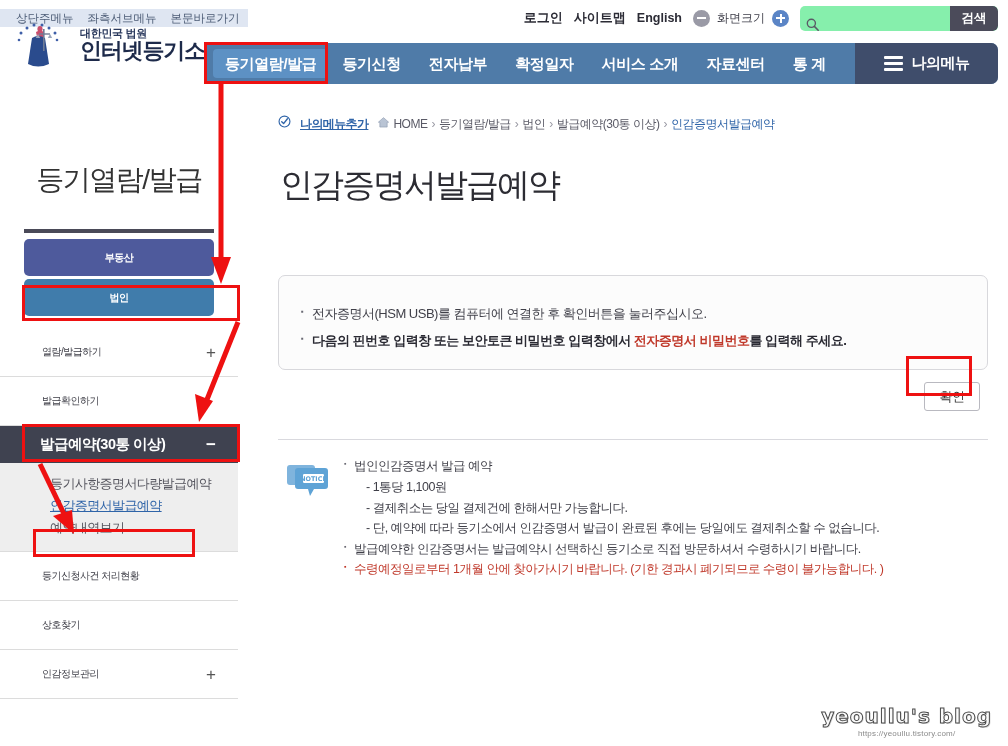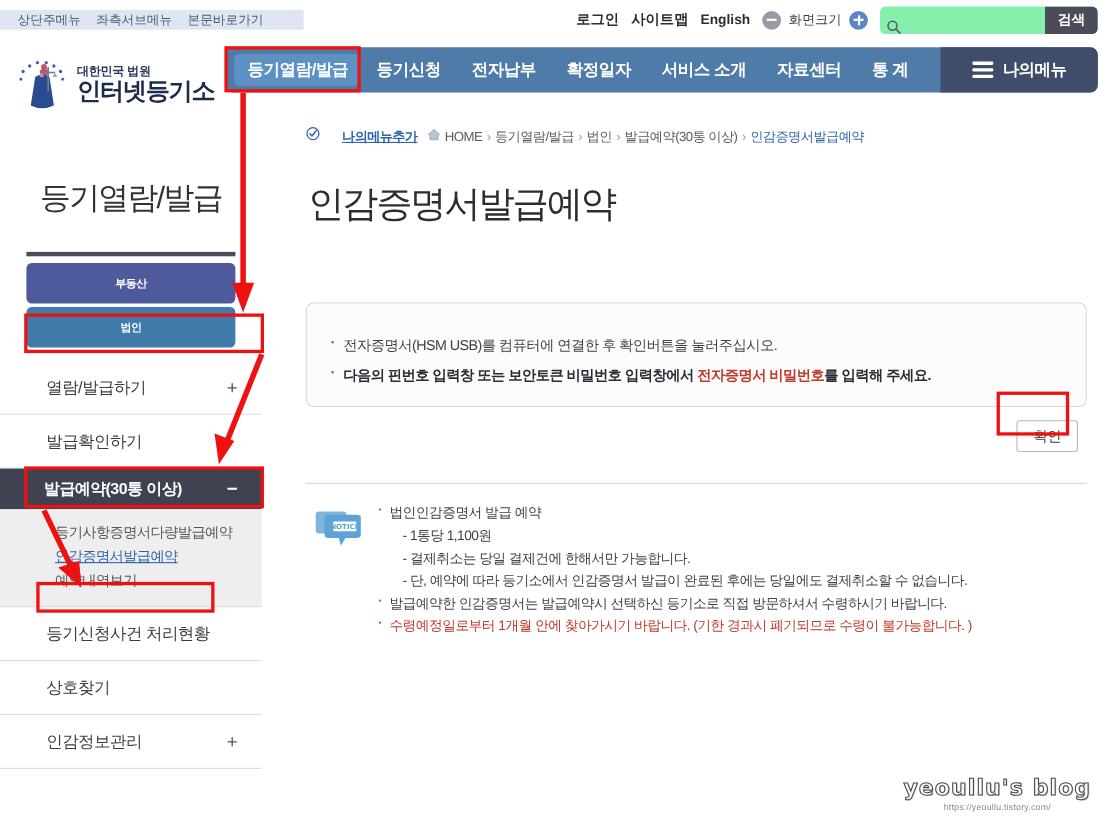--- a/index.html
+++ b/index.html
@@ -10,21 +10,21 @@
     overflow: hidden;
     background: #ffffff;
     font-family: "Liberation Sans", "DejaVu Sans", sans-serif;
     color: #333;
   }
   #page { position: relative; width: 1008px; height: 746px; background:#fff; }
 
   
   .skipbar {
     position: absolute; left: 0; top: 9px;
-    width: 276px; height: 18px;
+    width: 248px; height: 18px;
     background: #dfe6f2;
     display: flex; align-items: center; gap: 14px;
     padding-left: 16px;
   }
   .skipbar a {
     font-size: 11.5px; color: #4a5a74; text-decoration: none; white-space: nowrap;
   }
 
   .utilbar {
     position: absolute; right: 10px; top: 5px;
@@ -59,21 +59,21 @@
     flex:1; border:none; background:transparent; outline:none;
     font-size: 12px; height: 100%; font-family: inherit; color:#333; min-width:0;
   }
   .searchbtn {
     background:#4b4b5a; color:#fff; border:none; height:25px; width:48px;
     font-size: 12.5px; font-weight: bold; cursor:pointer; border-radius:0 5px 5px 0;
     font-family: inherit; flex:none;
   }
 
   
-  .logo { position:absolute; left:12px; top:52px; display:flex; align-items:center; gap:6px; }
+  .logo { position:absolute; left:12px; top:20px; display:flex; align-items:center; gap:16px; }
   .logo .mark { width: 52px; height: 50px; flex:none; }
   .logo .txt { line-height: 1.05; }
   .logo .txt .sub { font-size: 11px; font-weight: bold; color:#2b3a5e; letter-spacing:-0.3px; }
   .logo .txt .main { font-size: 22px; font-weight: bold; color:#1d2a4a; letter-spacing:-1.2px; }
 
   
   .gnb {
     position:absolute; left:205px; top:43px;
     width: 793px; height: 41px;
     background:#4f7ba8; border-radius: 7px;
@@ -108,40 +108,40 @@
     color:#fff; font-size:10px; font-weight:bold; letter-spacing:-0.5px; cursor:pointer;
   }
   .sb-tab.real { background:#4e5a9c; }
   .sb-tab.corp { background:#407cab; }
 
   .sb-list { margin-top: 12px; }
   .sb-row {
     height: 49px; display:flex; align-items:center; justify-content:space-between;
     padding: 0 22px 0 42px; border-bottom: 1px solid #dcdcdc; cursor:pointer;
   }
-  .sb-row .label { font-size: 15px; color:#3b3b44; letter-spacing:-0.5px; }
+  .sb-row .label { font-size: 10px; color:#3b3b44; letter-spacing:-0.5px; }
   .sb-row .sign { font-size: 17px; color:#555; line-height:1; }
 
   .sb-row.dark {
     background:#3f4250; border-bottom:none; padding-left: 40px; height: 37px;
   }
   .sb-row.dark .label { color:#fff; font-weight:bold; font-size:14.5px; }
   .sb-row.dark .sign { color:#fff; font-weight:bold; }
 
   .sb-sub { background:#eeeeee; padding: 10px 0 12px 0; border-bottom:1px solid #dcdcdc; }
   .sb-sub .sub-item {
     font-size: 13px; color:#55555e; letter-spacing:-0.6px; line-height: 1.55;
     padding: 1px 24px 1px 50px; cursor:pointer;
   }
   .sb-sub .sub-item.active { color:#2f64a8; text-decoration: underline; }
 
   
   .content { position:absolute; left:278px; top:112px; width:710px; }
   .crumbbar { display:flex; align-items:center; gap:9px; height: 24px; }
-  .addmenu { display:flex; align-items:center; gap:20px; cursor:pointer;font-family:Liberation Mono, monospace; }
+  .addmenu { display:flex; align-items:center; gap:9px; cursor:pointer;font-family:Liberation Mono, monospace; }
   .addmenu .lbl {
     font-size: 12px; font-weight:bold; color:#2f64a8; text-decoration:underline; letter-spacing:-0.6px;
   }
   .crumbs { display:flex; align-items:center; gap:3px; font-size:12px; color:#5a5a66; letter-spacing:-0.5px; }
   .crumbs .sep { color:#9a9aa4; margin: 0 1px; }
   .crumbs .crumb.last { color:#2f64a8; }
 
   .page-title {
     font-size: 33px; color:#2c2c33; letter-spacing:-2px; margin: 27px 0 0 2px; font-weight:normal;
   }

